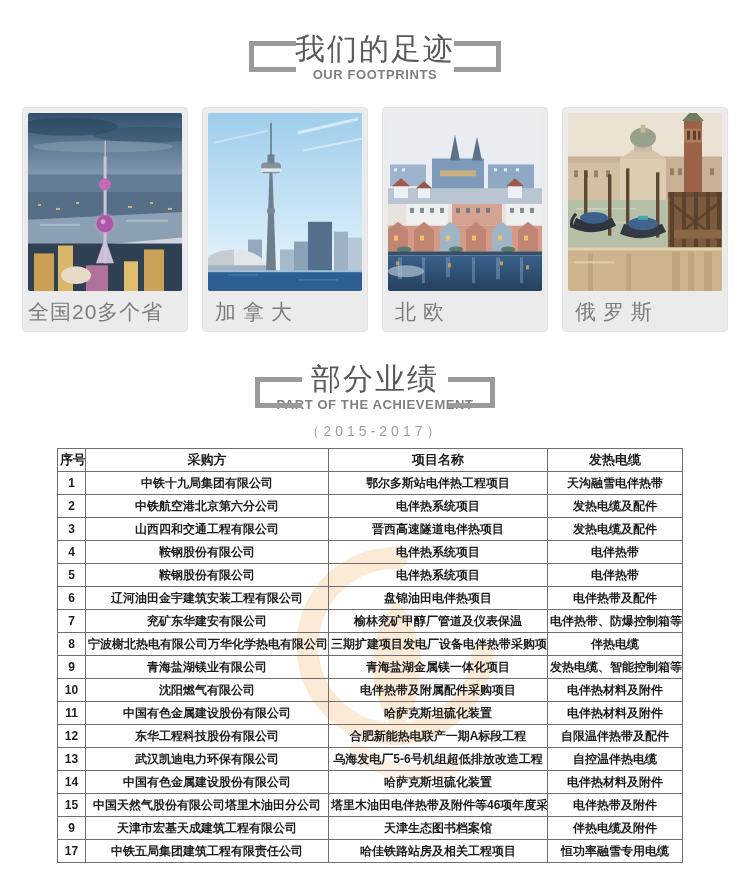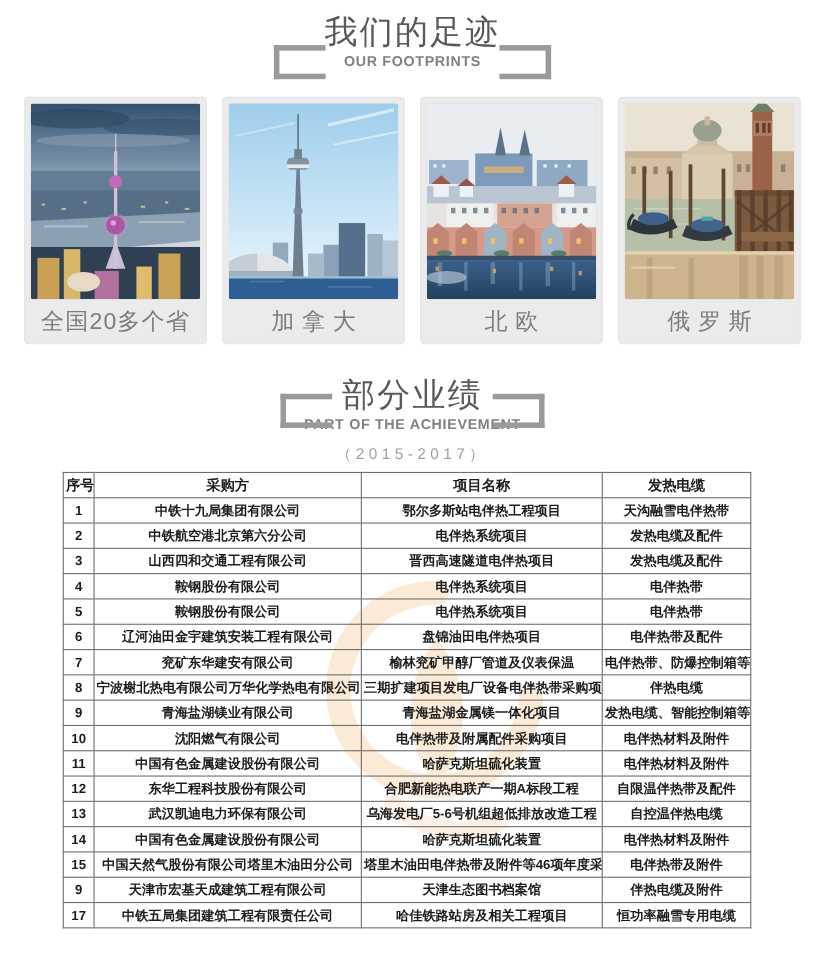--- a/index.html
+++ b/index.html
@@ -6,32 +6,32 @@
   body{width:750px;font-family:"Liberation Sans","DejaVu Sans",sans-serif;-webkit-font-smoothing:antialiased;}
   .page{width:750px;height:869px;position:relative;background:#ffffff;overflow:hidden;}
 
   
   .sec-header{position:relative;margin:0 auto;text-align:center;}
   .sec-header .hd-title{margin:0;font-size:30px;line-height:34px;font-weight:400;color:#58595b;letter-spacing:2px;}
   .sec-header .hd-sub{margin-top:1px;font-size:13px;line-height:15px;font-weight:700;color:#7f8082;letter-spacing:0.6px;}
   .bracket{position:absolute;top:15px;width:47px;height:31px;box-sizing:border-box;border:5px solid #9a9a9a;}
   .bracket-l{left:0;border-right:none;}
   .bracket-r{right:0;border-left:none;}
-  #footprints-header{width:252px;padding-top:13px;height:66px;}
+  #footprints-header{width:252px;padding-top:32px;height:66px;}
   #footprints-header .bracket{top:41px;}
   #achievement-header{width:240px;margin-top:30px;height:52px;}
   #achievement-header .bracket{top:15px;}
   .period-line{text-align:center;margin-top:9px;font-size:14px;letter-spacing:4px;color:#9d9ea0;font-weight:400;}
 
   
   .cards-row{display:flex;justify-content:center;gap:14px;margin-top:9px;}
   .fp-card{width:166px;height:225px;background:#ebebeb;border:1px solid #e3e3e3;border-radius:4px;box-sizing:border-box;padding:5px 5px 0 5px;}
   .fp-photo{width:154px;height:178px;border-radius:2px;overflow:hidden;background:#cfd6dd;}
   .fp-photo svg{display:block;width:100%;height:100%;}
-  .fp-caption{height:57px;line-height:41px;text-align:center;font-size:21px;color:#7c7d7f;letter-spacing:1px;}
+  .fp-caption{height:57px;line-height:41px;font-size:21px;color:#7c7d7f;letter-spacing:1px;}
   .fp-caption.wide{letter-spacing:7px;text-indent:7px;}
 
   
   .table-wrap{position:relative;width:625px;margin:7px 0 0 57px;}
   .watermark{position:absolute;left:240px;top:88px;width:200px;height:275px;z-index:0;opacity:0.6;pointer-events:none;}
   table.ach{position:relative;z-index:1;width:625px;border-collapse:collapse;table-layout:fixed;background:transparent;}
   table.ach th, table.ach td{border:1px solid #6e6e6e;font-weight:700;color:#1c1c1c;text-align:center;vertical-align:middle;padding:0 2px;overflow:hidden;white-space:nowrap;}
   table.ach th{height:22px;font-size:13px;}
   table.ach td{height:22px;font-size:12px;}
   col.c-idx{width:28px;} col.c-buyer{width:243px;} col.c-proj{width:219px;} col.c-prod{width:135px;}

